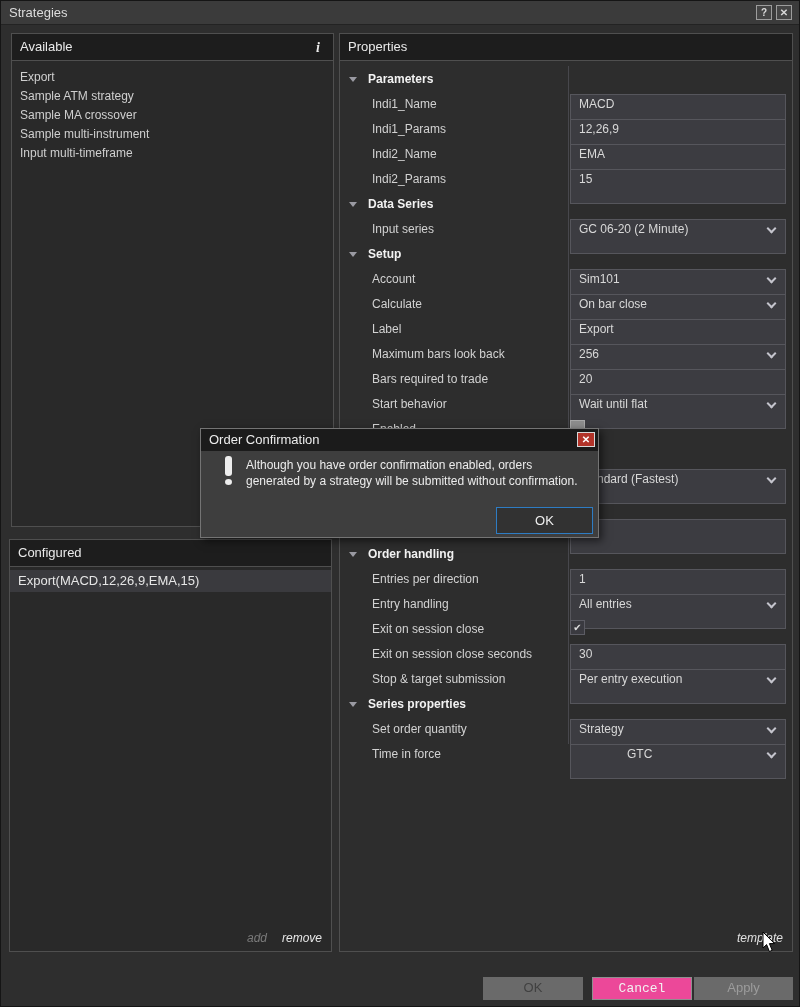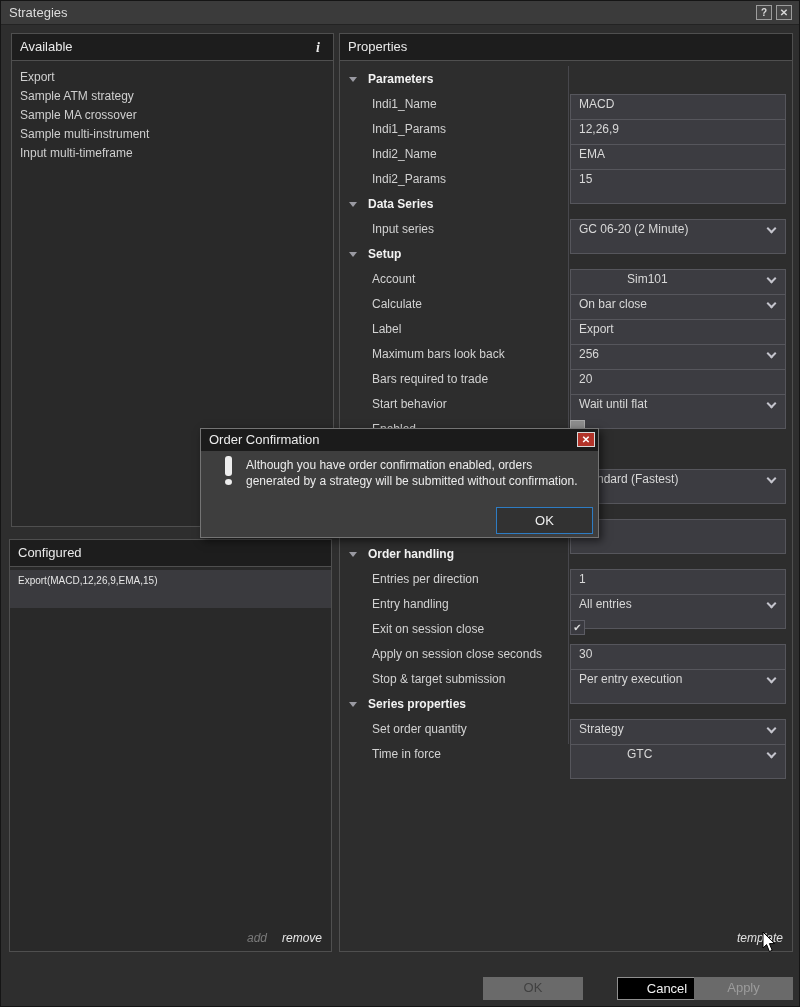--- a/index.html
+++ b/index.html
@@ -18,21 +18,21 @@
   .panel{position:absolute;background:#292929;border:1px solid #4f4f4f;}
   .panel-header{height:27px;background:#1d1d1d;border-bottom:1px solid #4f4f4f;color:#eaeaea;
                 font-size:13px;line-height:26px;padding-left:8px;position:relative;}
   #available{left:10px;top:32px;width:323px;height:494px;}
   #configured{left:8px;top:538px;width:323px;height:413px;}
   #properties{left:338px;top:32px;width:454px;height:919px;background:#2d2d2d;}
   .info-icon{position:absolute;right:13px;top:1px;font-family:"Liberation Serif",serif;font-style:italic;
              font-weight:bold;font-size:14px;color:#eaeaea;}
   .list{padding-top:7px;}
   .list-item{height:19px;line-height:19px;padding-left:8px;font-size:12px;color:#cfcfcf;white-space:nowrap;}
-  .sel-item{margin-top:3px;height:38px;line-height:22px;padding-left:8px;font-size:10px;color:#e6e6e6;background:#3a3a3e;white-space:nowrap;}
+  .sel-item{margin-top:3px;height:22px;line-height:22px;padding-left:8px;font-size:13px;color:#e6e6e6;background:#3a3a3e;white-space:nowrap;}
   .panel-links{position:absolute;right:9px;bottom:6px;font-size:12px;font-style:italic;white-space:nowrap;}
   #add-link{color:#7a7a7a;margin-right:15px;} #remove-link{color:#e8e8e8;}
   #template-link{position:absolute;right:9px;bottom:6px;font-size:12px;font-style:italic;color:#e0e0e0;}
   
   #prop-body{position:absolute;left:0;right:0;top:27px;bottom:0;padding-top:6px;}
   #col-sep{position:absolute;left:228px;top:5px;width:1px;height:678px;background:#47474c;}
   .psection{position:relative;height:25px;}
   .psection .tri{position:absolute;left:9px;top:10px;width:0;height:0;
                  border-left:4px solid transparent;border-right:4px solid transparent;border-top:5px solid #9a9aa2;}
   .psection .ptitle{position:absolute;left:28px;top:0;line-height:25px;font-size:12px;font-weight:bold;color:#f2f2f2;white-space:nowrap;}
@@ -55,21 +55,21 @@
   #dlg-body{position:relative;height:86px;}
   #excl-bar{position:absolute;left:24px;top:5px;width:7px;height:20px;background:#ededed;border-radius:3px;}
   #excl-dot{position:absolute;left:24px;top:28px;width:7px;height:6px;background:#ededed;border-radius:50%;}
   .dlg-msg{position:absolute;left:45px;font-size:12px;color:#ececec;white-space:nowrap;}
   #dlg-msg1{top:7px;} #dlg-msg2{top:23px;}
   #dlg-ok{position:absolute;right:5px;bottom:3px;width:97px;height:27px;background:#323232;
           border:1px solid #2e7cc3;color:#f0f0f0;font-size:13px;text-align:center;line-height:25px;}
   
   .btn{position:absolute;top:976px;width:100px;height:23px;font-size:13px;text-align:center;line-height:22px;}
   #ok-btn{left:482px;background:#6a6a6a;color:#414141;}
-  #cancel-btn{left:616px;background:#000000;border:1px solid #8f8f8f;color:#f2f2f2;}
+  #cancel-btn{left:591px;background:#ec4899;border:1px solid #8f8f8f;color:#f2f2f2;font-family:Liberation Mono, monospace;}
   #apply-btn{left:693px;width:99px;background:#6a6a6a;color:#9c9c9c;}
   
   #cursor{position:absolute;left:761px;top:931px;z-index:60;pointer-events:none;}
 </style>
 </head>
 <body>
 
 <div id="window">
 
   <div id="titlebar">
@@ -137,21 +137,21 @@
         <div class="prow">
           <div class="plabel">Input series</div>
           <div class="ctrl field"><div style="display: inline;">GC 06-20 (2 Minute)</div><div class="chev"></div></div>
         </div>
         <div class="psection">
           <div class="tri"></div>
           <div class="ptitle">Setup</div>
         </div>
         <div class="prow">
           <div class="plabel">Account</div>
-          <div class="ctrl field"><div style="display: inline; margin-left: 48px;">Sim101</div><div class="chev"></div></div>
+          <div class="ctrl field"><div style="display: inline;">Sim101</div><div class="chev"></div></div>
         </div>
         <div class="prow">
           <div class="plabel">Calculate</div>
           <div class="ctrl field"><div style="display: inline;">On bar close</div><div class="chev"></div></div>
         </div>
         <div class="prow">
           <div class="plabel">Label</div>
           <div class="ctrl field">Export</div>
         </div>
         <div class="prow">
@@ -188,21 +188,21 @@
         </div>
         <div class="prow">
           <div class="plabel">Entry handling</div>
           <div class="ctrl field"><div style="display: inline;">All entries</div><div class="chev"></div></div>
         </div>
         <div class="prow">
           <div class="plabel">Exit on session close</div>
           <div class="ctrl cb cb-checked">✔</div>
         </div>
         <div class="prow">
-          <div class="plabel">Apply on session close seconds</div>
+          <div class="plabel">Exit on session close seconds</div>
           <div class="ctrl field">30</div>
         </div>
         <div class="prow">
           <div class="plabel">Stop &amp; target submission</div>
           <div class="ctrl field"><div style="display: inline;">Per entry execution</div><div class="chev"></div></div>
         </div>
         <div class="psection">
           <div class="tri"></div>
           <div class="ptitle">Series properties</div>
         </div>

